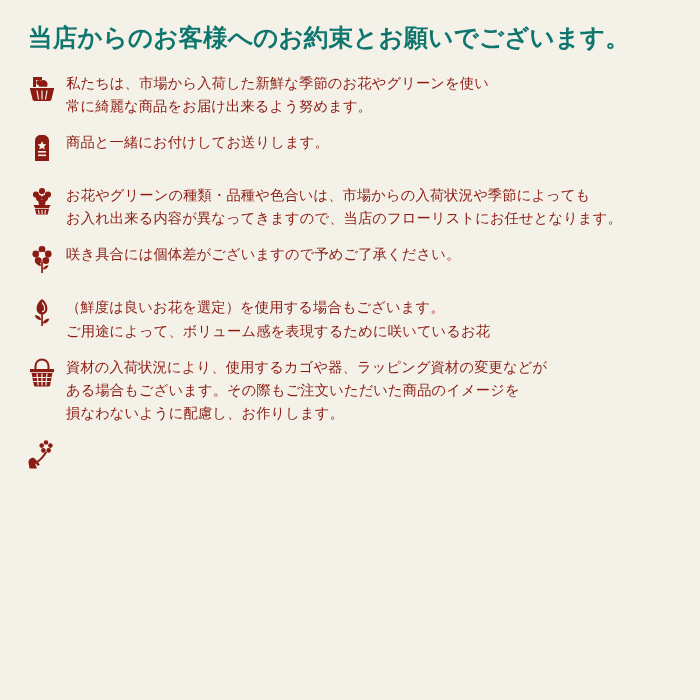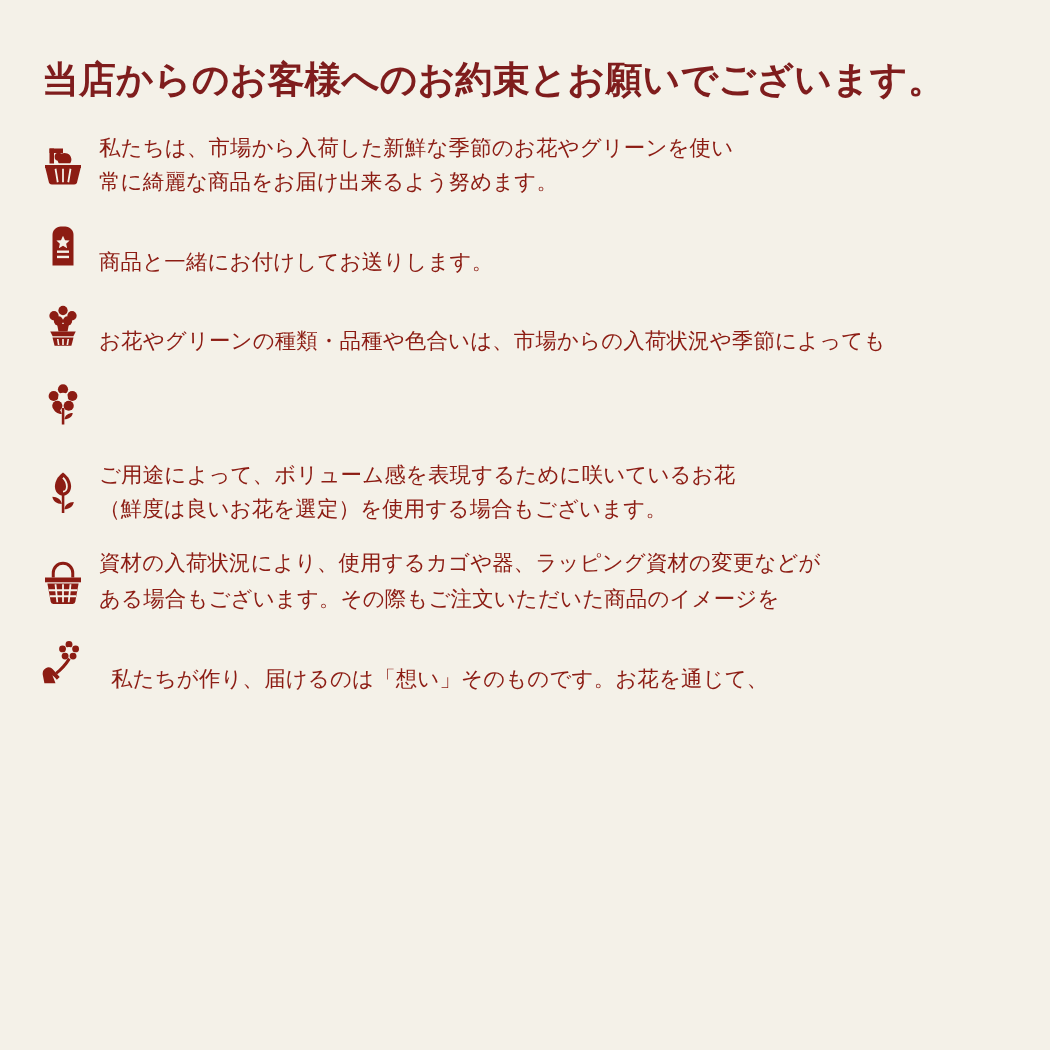--- a/index.html
+++ b/index.html
@@ -18,31 +18,31 @@
     width: 700px;
     height: 700px;
     position: relative;
     box-sizing: border-box;
     padding: 22px 18px 10px 22px;
   }
   .heading {
     font-size: 24.5px;
     font-weight: bold;
     letter-spacing: 0.2px;
-    color: #7f1d1d;
+    color: #0f766e;
     line-height: 1.3;
-    margin: 16px 0 16px 6px;
+    margin: 0 0 16px 6px;
     white-space: nowrap;
   }
   .list {
     display: block;
   }
   .item {
     display: flex;
-    align-items: flex-end;
+    align-items: flex-start;
     margin-bottom: 11px;
   }
   .icon-box {
     flex: 0 0 auto;
     width: 40px;
     height: 40px;
     margin-right: 4px;
     margin-top: 2px;
     display: flex;
     align-items: flex-start;
@@ -128,58 +128,60 @@
             <path d="M8.5 21h17l-1.6 3.2H10.1z"></path>
             <path d="M10 25h14l-1.4 5.5H11.4z"></path>
           </g>
           <g stroke="#f4f1e8" stroke-width="1.1" fill="none">
             <path d="M17 26v4M13.5 26l.6 4M20.5 26l-.6 4"></path>
           </g>
         </svg>
       </span>
       <div class="lines">
         <div>お花やグリーンの種類・品種や色合いは、市場からの入荷状況や季節によっても</div>
+        <div>お入れ出来る内容が異なってきますので、当店のフローリストにお任せとなります。</div>
       </div>
     </div>
 
     <div class="item">
       <span class="icon-box">
         <svg width="34" height="34" viewBox="0 0 34 34">
           <g fill="#8c1c13">
             <circle cx="17" cy="6.5" r="3.4"></circle>
             <circle cx="10.8" cy="11" r="3.4"></circle>
             <circle cx="23.2" cy="11" r="3.4"></circle>
             <circle cx="13.2" cy="17.5" r="3.4"></circle>
             <circle cx="20.8" cy="17.5" r="3.4"></circle>
             <circle cx="17" cy="12" r="3.2" fill="#f4f1e8"></circle>
             <rect x="16.2" y="19" width="1.7" height="11"></rect>
             <path d="M16.2 23c-3 0-5.2-1.6-5.6-4.2 3 0 5.2 1.6 5.6 4.2z"></path>
             <path d="M17.9 26.5c3 0 5.2-1.6 5.6-4.2-3 0-5.2 1.6-5.6 4.2z"></path>
           </g>
         </svg>
       </span>
       <div class="lines">
+        <div>咲き具合には個体差がございますので予めご了承ください。</div>
       </div>
     </div>
 
     <div class="item">
       <span class="icon-box">
         <svg width="34" height="34" viewBox="0 0 34 34">
           <g fill="#8c1c13">
             <path d="M17 3c3.6 2.6 5.4 6 5.4 9.4 0 3.4-2.4 6.1-5.4 6.1s-5.4-2.7-5.4-6.1C11.6 9 13.4 5.6 17 3z"></path>
             <path d="M16.2 18h1.7v12h-1.7z"></path>
             <path d="M16.2 24c-3.4 0-5.9-1.9-6.3-4.8 3.4 0 5.9 1.9 6.3 4.8z"></path>
             <path d="M17.9 27.5c3.4 0 5.9-1.9 6.3-4.8-3.4 0-5.9 1.9-6.3 4.8z"></path>
           </g>
           <path d="M17 6.5c1.8 1.8 2.6 3.8 2.6 5.8 0 2-1.1 3.4-2.6 3.4" fill="none" stroke="#f4f1e8" stroke-width="1.2"></path>
         </svg>
       </span>
       <div class="lines">
+        <div>（鮮度は良いお花を選定）を使用する場合もございます。</div>
         <div>ご用途によって、ボリューム感を表現するために咲いているお花</div>
-        <div>（鮮度は良いお花を選定）を使用する場合もございます。</div>
       </div>
     </div>
 
     <div class="item">
       <span class="icon-box">
         <svg width="34" height="34" viewBox="0 0 34 34">
           <g fill="none" stroke="#8c1c13" stroke-width="2">
             <path d="M10.5 13V10c0-3.6 2.9-6.5 6.5-6.5s6.5 2.9 6.5 6.5v3"></path>
           </g>
           <g fill="#8c1c13">
@@ -187,38 +189,38 @@
             <path d="M6.6 17h20.8l-2.2 12.2a1.7 1.7 0 0 1-1.7 1.4H10.5a1.7 1.7 0 0 1-1.7-1.4L6.6 17z"></path>
           </g>
           <g stroke="#f4f1e8" stroke-width="1.2" fill="none">
             <path d="M12 17.5l1.2 12M17 17.5v12M22 17.5l-1.2 12M7.5 21.5h19M8.3 25.5h17.4"></path>
           </g>
         </svg>
       </span>
       <div class="lines">
         <div>資材の入荷状況により、使用するカゴや器、ラッピング資材の変更などが</div>
         <div>ある場合もございます。その際もご注文いただいた商品のイメージを</div>
+        <div>損なわないように配慮し、お作りします。</div>
       </div>
     </div>
 
 
     <div class="item indent">
       <span class="icon-box">
         <svg width="34" height="34" viewBox="0 0 34 34">
           <g fill="#8c1c13">
             <circle cx="21" cy="4.6" r="2.3"></circle>
             <circle cx="25.4" cy="7.6" r="2.3"></circle>
             <circle cx="23.7" cy="12.4" r="2.3"></circle>
             <circle cx="18.4" cy="12.4" r="2.3"></circle>
             <circle cx="16.7" cy="7.6" r="2.3"></circle>
             <circle cx="21" cy="8.5" r="2.1" fill="#f4f1e8"></circle>
             <path d="M20.4 13.5c-2.5 4-5.4 7.2-8.6 9.6l1.2 1.6c3.4-2.5 6.5-5.9 9.1-10.1z"></path>
             <path d="M5.5 20.5c1.6-1.2 3.5-.8 4.7.6l3.4 3.9 1.2 1.4-1.9 1.7-1.3-1.5-1.7-1.4.9 2.2 1.2 3.1H4.6l-1-5.2c-.3-1.8-.1-3.6 1.9-4.8z"></path>
           </g>
         </svg>
       </span>
       <div class="lines">
-        <div>私たちが作り、届けるのは「想い」そのものです。お花を通じて、</div>
       </div>
     </div>
 
   </div>
 </div>
 
 </body></html>

